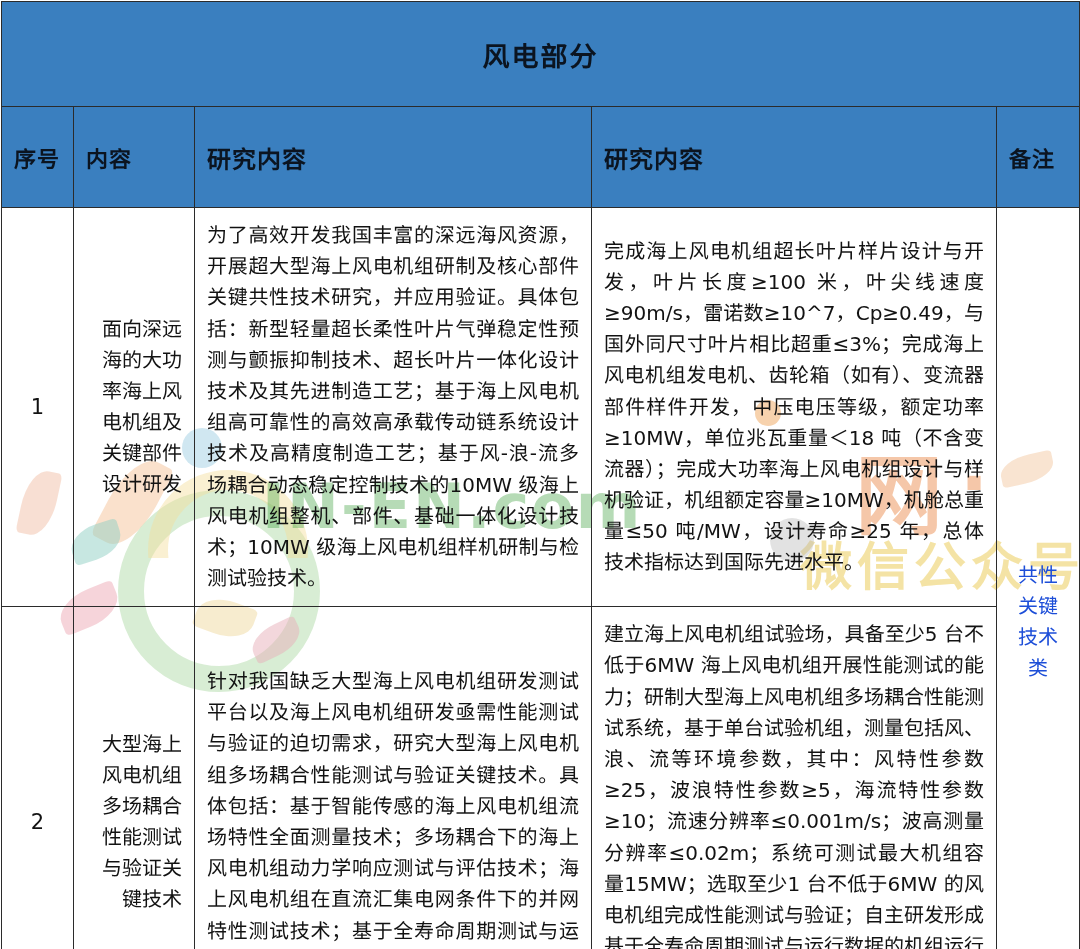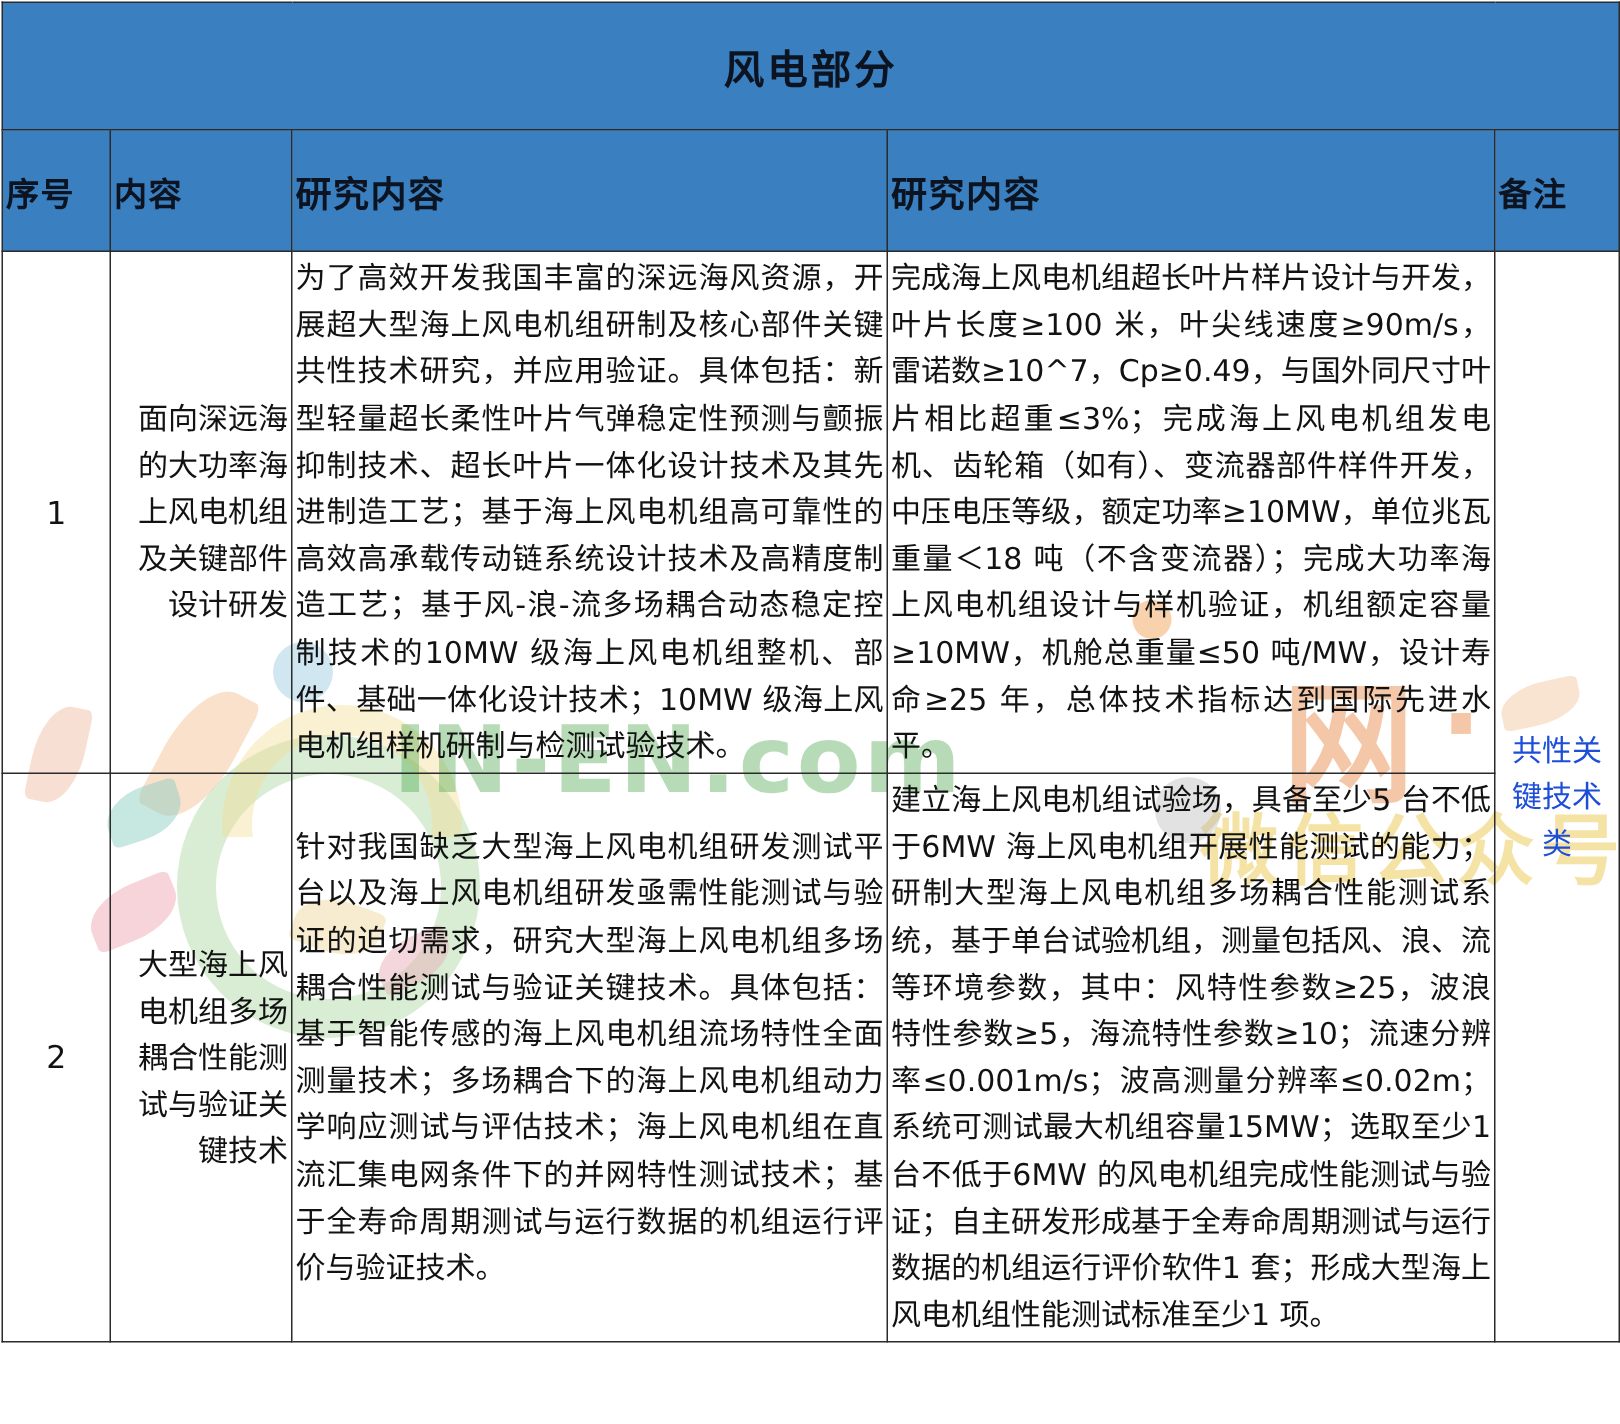--- a/index.html
+++ b/index.html
@@ -70,21 +70,21 @@
     position: relative;
     z-index: 1;
     border-collapse: collapse;
     width: 1078px;
     margin: 1px 0 0 1px;
     table-layout: fixed;
   }
   #doc-table td, #doc-table th {
     border: 1.4px solid #2b2b2b;
     vertical-align: middle;
-    padding: 2px;
+    padding: 12px;
     background: transparent;
   }
   .banner-cell {
     background: #3a7fbf !important;
     height: 80px;
     text-align: center;
     color: #0b1420;
     font-size: 27px;
     font-weight: bold;
     letter-spacing: 2px;

